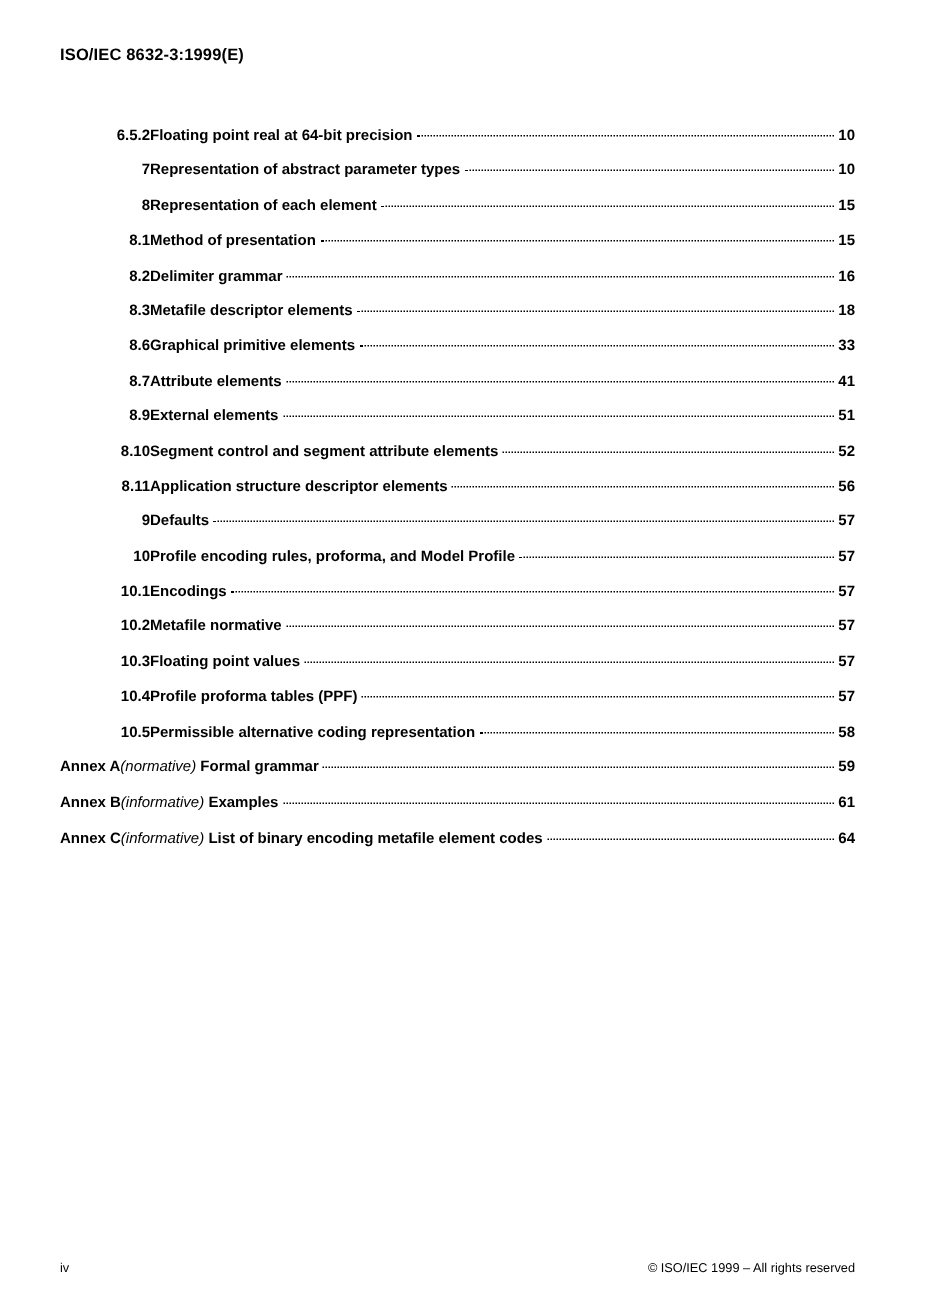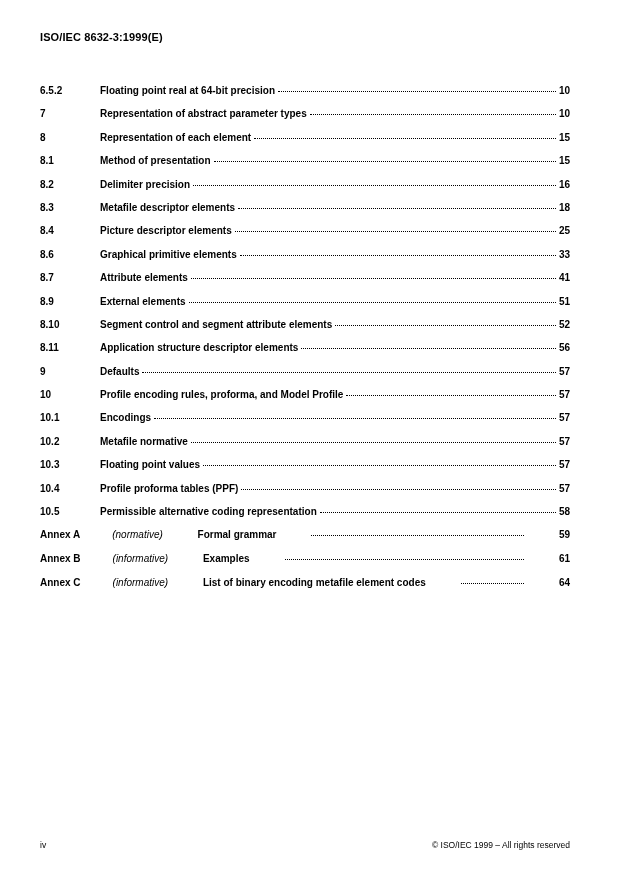--- a/index.html
+++ b/index.html
@@ -23,20 +23,21 @@
     left: 40px;
     font-size: 11px;
     font-weight: bold;
     letter-spacing: 0.1px;
   }
   .toc {
     position: absolute;
     top: 86px;
     left: 40px;
     right: 49px;
+    text-align: right;
   }
   .toc-row {
     display: flex;
     align-items: baseline;
     font-size: 10px;
     line-height: 10px;
     font-weight: bold;
     margin-bottom: 13.4px;
     white-space: nowrap;
   }
@@ -53,21 +54,20 @@
     margin: 0 3px;
     transform: translateY(-2px);
     min-width: 10px;
   }
   .toc-page {
     white-space: nowrap;
   }
   .annex-row {
     margin-top: 2px;
     margin-bottom: 14px;
-    gap: 32px;
   }
   .annex-type {
     font-weight: normal;
     font-style: italic;
   }
   .footer {
     position: absolute;
     left: 40px;
     right: 49px;
     bottom: 27px;
@@ -105,35 +105,29 @@
         <span class="toc-page">15</span>
       </div>
       <div class="toc-row">
         <span class="toc-num">8.1</span>
         <span class="toc-title">Method of presentation</span>
         <span class="leader"></span>
         <span class="toc-page">15</span>
       </div>
       <div class="toc-row">
         <span class="toc-num">8.2</span>
-        <span class="toc-title">Delimiter precision</span>
+        <span class="toc-title">Delimiter grammar</span>
         <span class="leader"></span>
         <span class="toc-page">16</span>
       </div>
       <div class="toc-row">
         <span class="toc-num">8.3</span>
         <span class="toc-title">Metafile descriptor elements</span>
         <span class="leader"></span>
         <span class="toc-page">18</span>
-      </div>
-      <div class="toc-row">
-        <span class="toc-num">8.4</span>
-        <span class="toc-title">Picture descriptor elements</span>
-        <span class="leader"></span>
-        <span class="toc-page">25</span>
       </div>
       <div class="toc-row">
         <span class="toc-num">8.6</span>
         <span class="toc-title">Graphical primitive elements</span>
         <span class="leader"></span>
         <span class="toc-page">33</span>
       </div>
       <div class="toc-row">
         <span class="toc-num">8.7</span>
         <span class="toc-title">Attribute elements</span>

